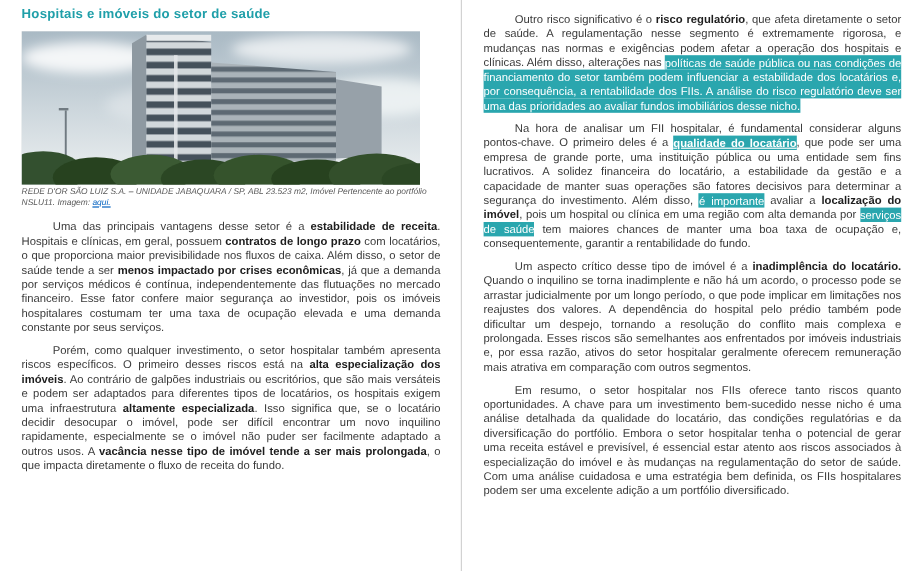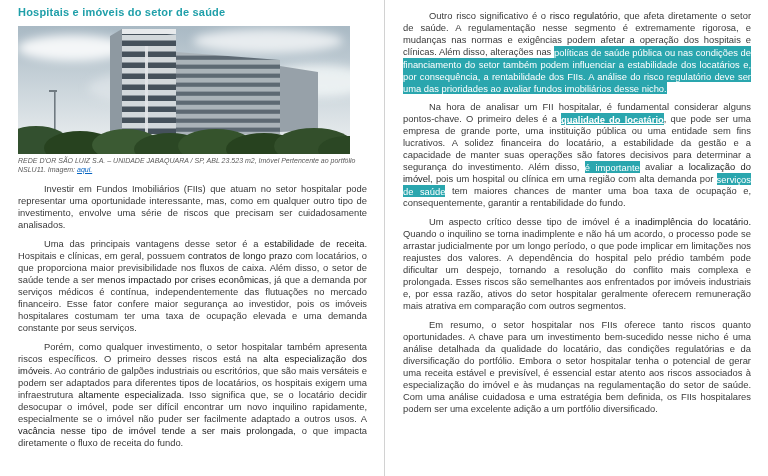--- a/index.html
+++ b/index.html
@@ -10,21 +10,21 @@
   .page-left  { padding:6px 17px 0 18px; }
   .page-right { padding:10px 17px 0 19px; }
   .divider { position:absolute; left:384px; top:0; width:1px; height:476px; background:#d2d2d2; }
   h1.title { font-size:11px; font-weight:700; color:var(--accent,#1f9fa9); letter-spacing:.2px; margin-bottom:8px; }
   .figure { width:332px; height:128px; overflow:hidden; background:#cfd6da; }
   .figure svg { display:block; width:332px; height:128px; }
   .caption { font-size:7px; line-height:8.8px; font-style:italic; color:#595959; margin:3px 0 8px 0; }
   .caption a { color:var(--link,#0563c1); text-decoration:underline; cursor:pointer; font-style:italic; }
   .para { font-size:9.4px; line-height:12px; color:#3a3a3a; text-align:justify; text-indent:26px; margin-bottom:7px; }
   .run-n {}
-  .run-b { font-weight:400; color:#1d1d1d; }
+  .run-b { font-weight:700; color:#1d1d1d; }
   .run-h { background:var(--highlight,#2aa6ae); color:#ffffff; padding:0.5px 0;margin-top:16px; }
   .run-hb { background:var(--highlight,#2aa6ae); color:#ffffff; font-weight:700; padding:0.5px 0;text-decoration:underline; }
 </style>
 </head>
 <body>
 
 <div class="doc">
 
   <div class="page page-left">
     <h1 class="title">Hospitais e imóveis do setor de saúde</h1>
@@ -79,21 +79,20 @@
           <ellipse cx="246" cy="123" rx="38" ry="16" fill="#27421f"></ellipse>
           <ellipse cx="296" cy="120" rx="40" ry="18" fill="#334f2b"></ellipse>
           <ellipse cx="330" cy="124" rx="30" ry="14" fill="#2b4724"></ellipse>
         </g>
       </svg>
     </div>
 
     <p class="caption"><span>REDE D'OR SÃO LUIZ S.A. – UNIDADE JABAQUARA / SP, ABL 23.523 m2, Imóvel Pertencente ao portfólio NSLU11. Imagem: </span><a>aqui.</a></p>
 
     <div>
-        <p class="para"><span class="run-n">Investir em Fundos Imobiliários (FIIs) que atuam no setor hospitalar pode representar uma oportunidade interessante, mas, como em qualquer outro tipo de investimento, envolve uma série de riscos que precisam ser cuidadosamente analisados.</span></p>
         <p class="para"><span class="run-n">Uma das principais vantagens desse setor é a </span><span class="run-b">estabilidade de receita</span><span class="run-n">. Hospitais e clínicas, em geral, possuem </span><span class="run-b">contratos de longo prazo</span><span class="run-n"> com locatários, o que proporciona maior previsibilidade nos fluxos de caixa. Além disso, o setor de saúde tende a ser </span><span class="run-b">menos impactado por crises econômicas</span><span class="run-n">, já que a demanda por serviços médicos é contínua, independentemente das flutuações no mercado financeiro. Esse fator confere maior segurança ao investidor, pois os imóveis hospitalares costumam ter uma taxa de ocupação elevada e uma demanda constante por seus serviços.</span></p>
         <p class="para"><span class="run-n">Porém, como qualquer investimento, o setor hospitalar também apresenta riscos específicos. O primeiro desses riscos está na </span><span class="run-b">alta especialização dos imóveis</span><span class="run-n">. Ao contrário de galpões industriais ou escritórios, que são mais versáteis e podem ser adaptados para diferentes tipos de locatários, os hospitais exigem uma infraestrutura </span><span class="run-b">altamente especializada</span><span class="run-n">. Isso significa que, se o locatário decidir desocupar o imóvel, pode ser difícil encontrar um novo inquilino rapidamente, especialmente se o imóvel não puder ser facilmente adaptado a outros usos. A </span><span class="run-b">vacância nesse tipo de imóvel tende a ser mais prolongada</span><span class="run-n">, o que impacta diretamente o fluxo de receita do fundo.</span></p>
       </div>
   </div>
 
   <div class="divider"></div>
 
   <div class="page page-right">
     <div>
         <p class="para"><span class="run-n">Outro risco significativo é o </span><span class="run-b">risco regulatório</span><span class="run-n">, que afeta diretamente o setor de saúde. A regulamentação nesse segmento é extremamente rigorosa, e mudanças nas normas e exigências podem afetar a operação dos hospitais e clínicas. Além disso, alterações nas </span><span class="run-h">políticas de saúde pública ou nas condições de financiamento do setor também podem influenciar a estabilidade dos locatários e, por consequência, a rentabilidade dos FIIs. A análise do risco regulatório deve ser uma das prioridades ao avaliar fundos imobiliários desse nicho.</span></p>

